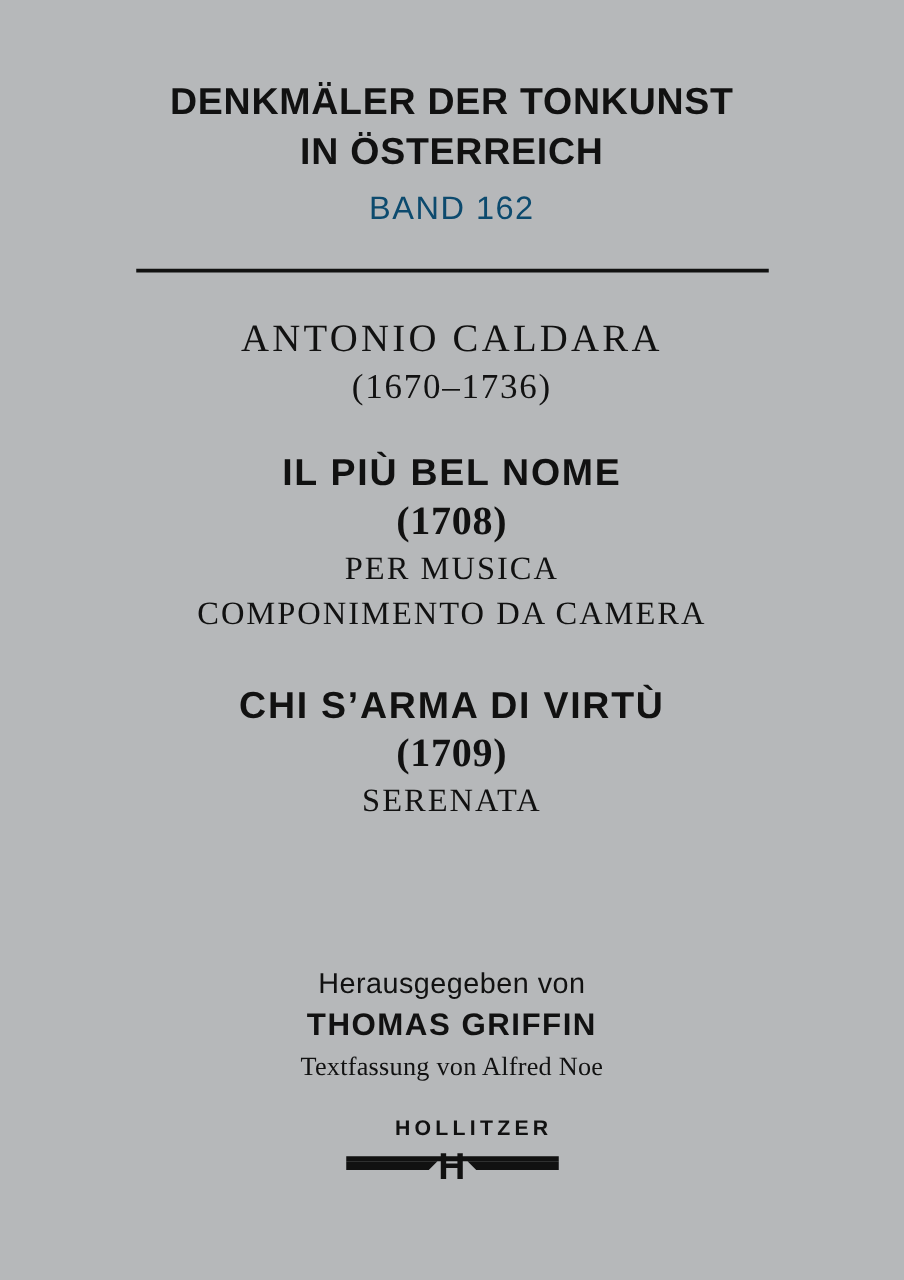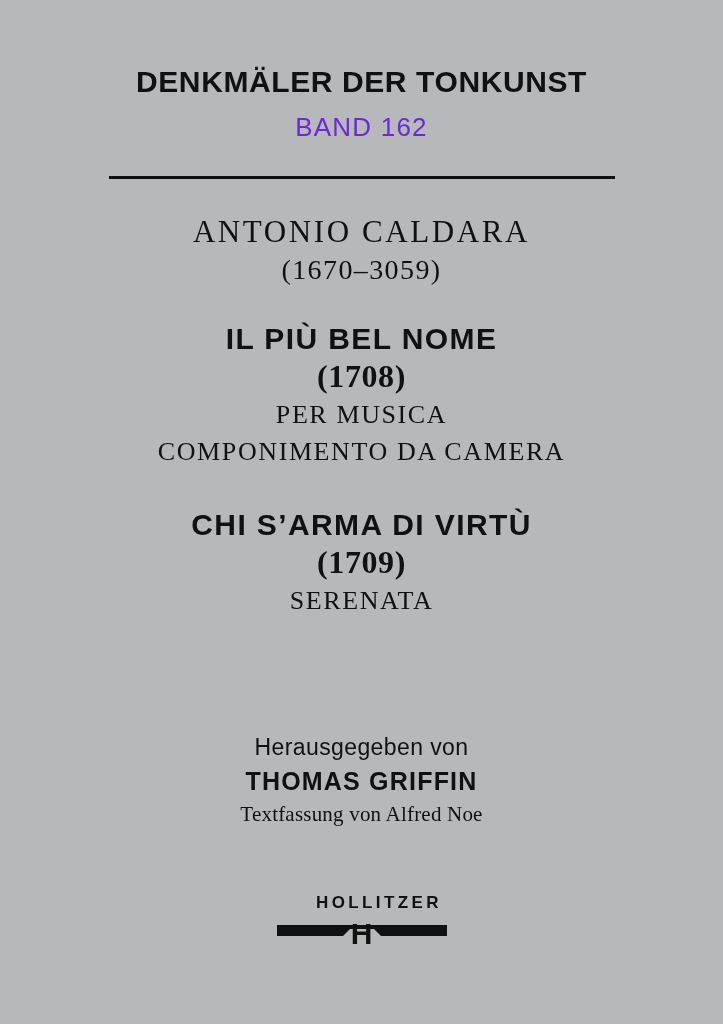--- a/index.html
+++ b/index.html
@@ -36,21 +36,21 @@
     font-size: 30px;
     letter-spacing: 0.6px;
     line-height: 1.32;
     color: #111;
   }
   .series-band {
     font-family: "Liberation Sans", sans-serif;
     font-size: 26px;
     letter-spacing: 1.2px;
     margin-top: 10px;
-    color: #6d28d9;
+    color: #0c4a6e;
   }
 
   
   .rule {
     width: 506px;
     height: 3px;
     background: #111;
     margin: 33px 0 0 0;
   }
 
@@ -180,28 +180,29 @@
     color: #111;
   }
 </style>
 </head>
 <body>
 
 <div class="page">
 
   <div class="series">
     <div class="series-line">DENKMÄLER DER TONKUNST</div>
+    <div class="series-line">IN ÖSTERREICH</div>
     <div class="series-band">BAND 162</div>
   </div>
 
   <div class="rule"></div>
 
   <div class="composer">
     <div class="composer-name">ANTONIO CALDARA</div>
-    <div class="composer-dates">(1670–3059)</div>
+    <div class="composer-dates">(1670–1736)</div>
   </div>
 
   <div class="work">
     <div class="work-title">IL PIÙ BEL NOME</div>
     <div class="work-year">(1708)</div>
     <div class="work-genre">PER MUSICA</div>
     <div class="work-genre">COMPONIMENTO DA CAMERA</div>
   </div>
 
   <div class="work">

